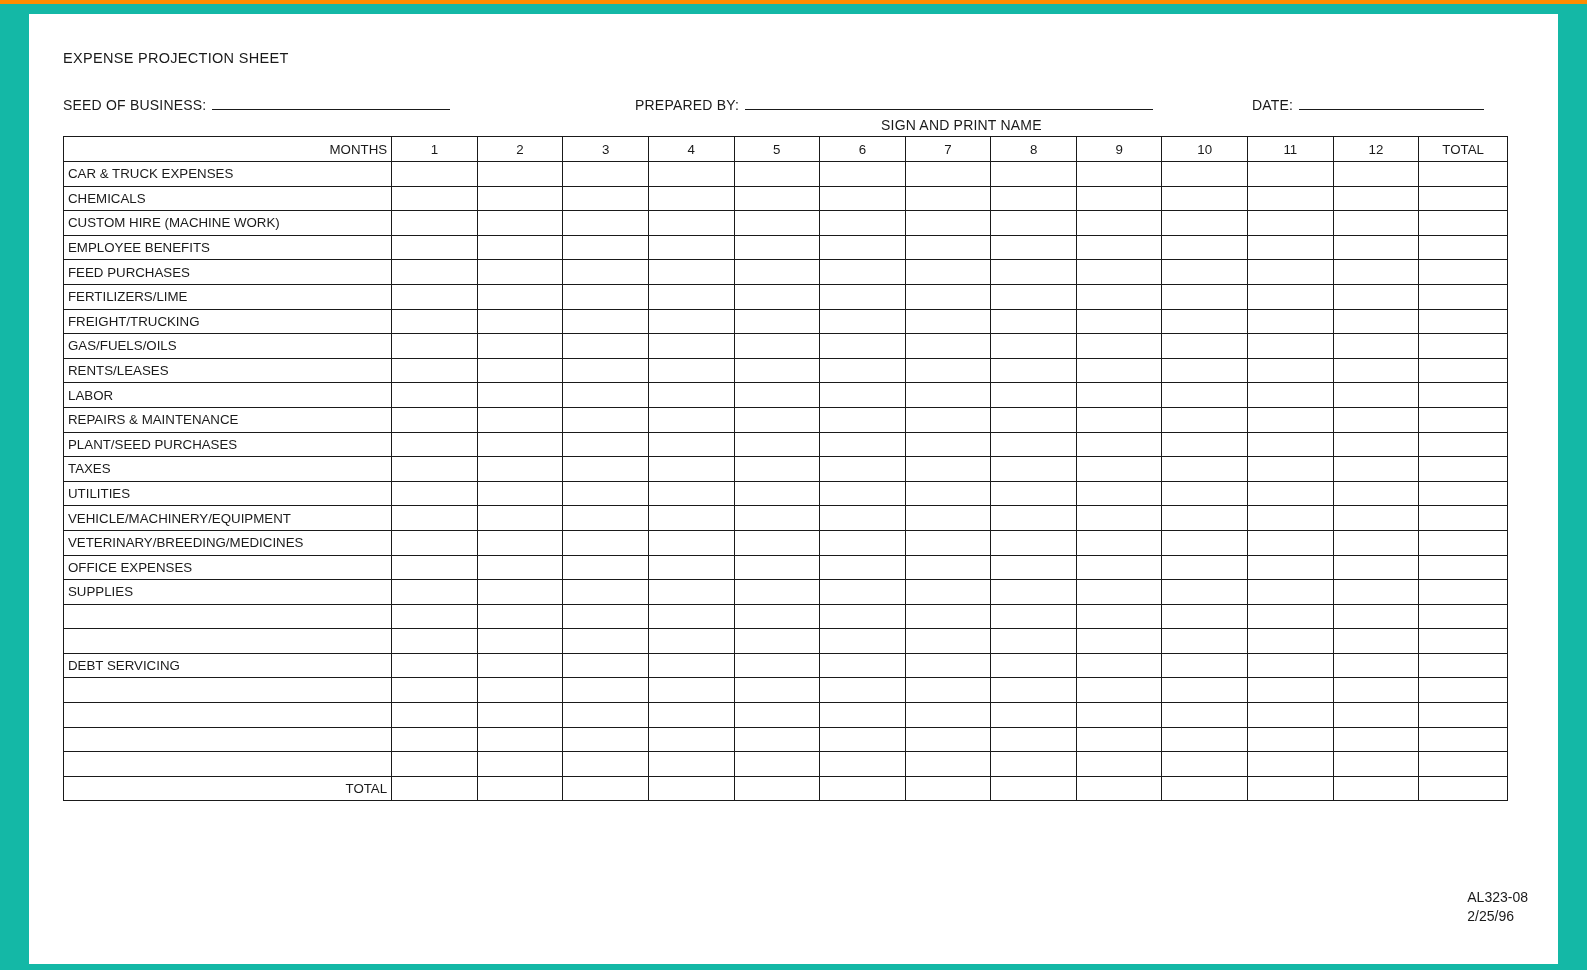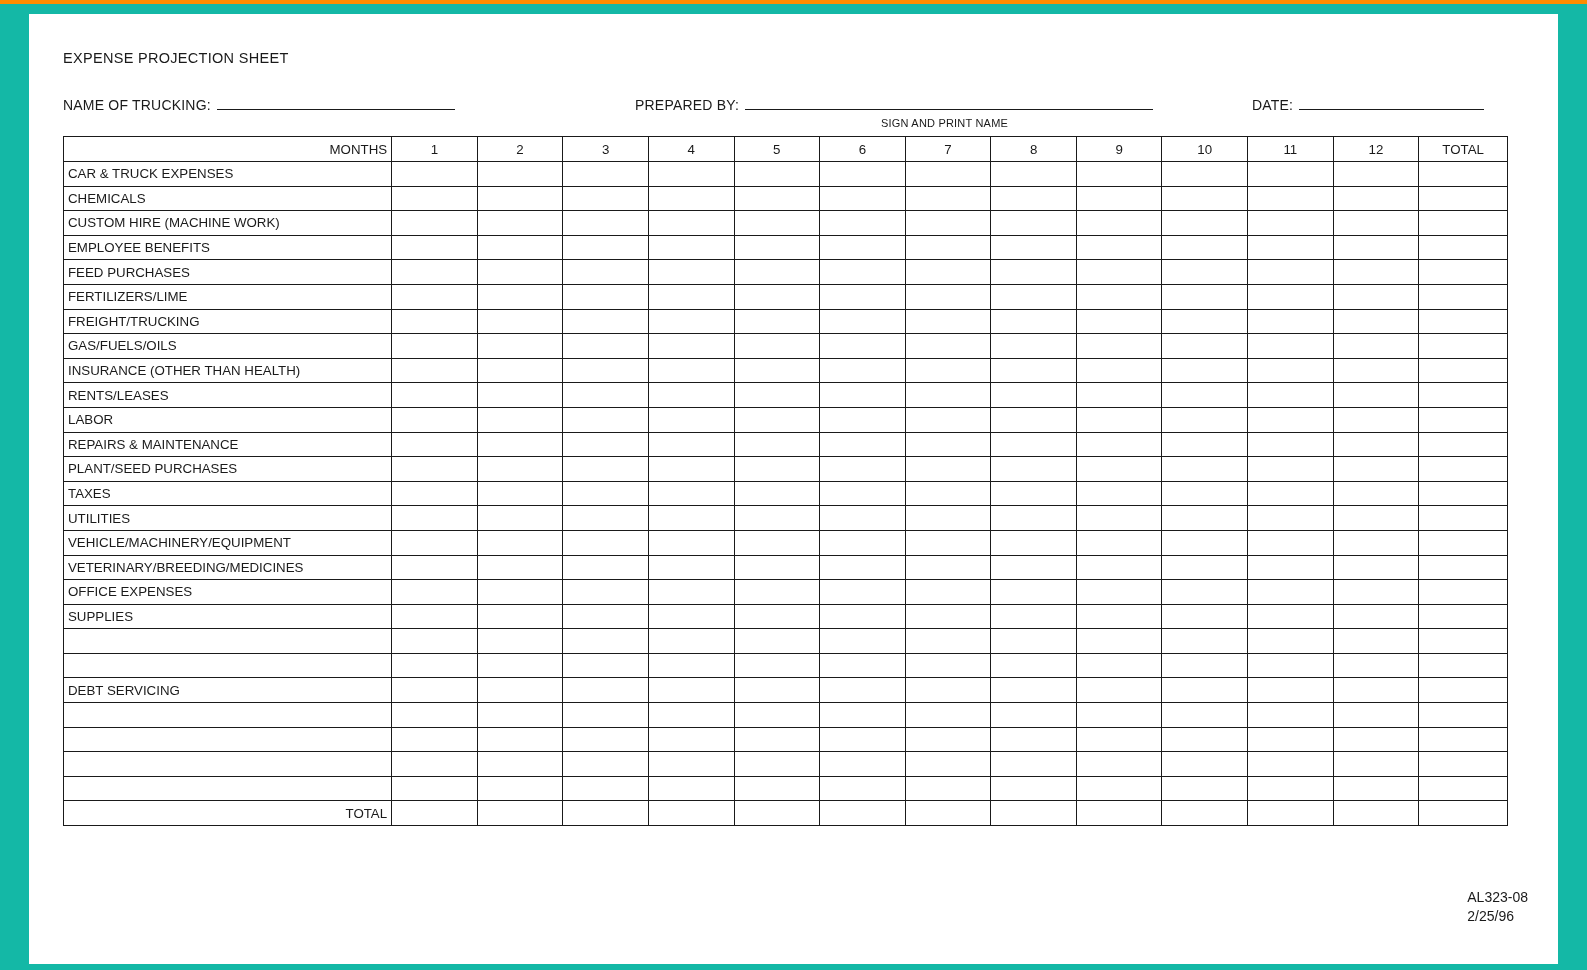--- a/index.html
+++ b/index.html
@@ -53,21 +53,21 @@
   }
   .rule {
     display: inline-block;
     border-bottom: 1px solid #1a1a1a;
     height: 13px;
     vertical-align: baseline;
     margin-left: 6px;
   }
   .sub-caption {
     position: absolute;
-    font-size: 11px;
+    font-size: 14px;
     letter-spacing: 0.2px;
     color: #1a1a1a;
   }
 
   table.grid {
     margin-top: 16px;
     border-collapse: collapse;
     table-layout: fixed;
     width: 1445px;
     font-size: 13.3px;
@@ -109,21 +109,21 @@
 <body>
 
 <div class="orange-frame">
   <div class="page">
     <div class="sheet-inner">
 
       <div class="doc-title">EXPENSE PROJECTION SHEET</div>
 
       <div class="form-row">
         <span class="fld" style="left:0; top:3px;">
-          <span>NAME OF TRUCKING:</span><span class="rule" style="width:238px;"></span>
+          <span>SEED OF BUSINESS:</span><span class="rule" style="width:238px;"></span>
         </span>
         <span class="fld" style="left:572px; top:3px;text-align:center;">
           <span>PREPARED BY:</span><span class="rule" style="width:408px;"></span>
         </span>
         <span class="sub-caption" style="left:818px; top:23px;">SIGN AND PRINT NAME</span>
         <span class="fld" style="left:1189px; top:3px;">
           <span>DATE:</span><span class="rule" style="width:185px;"></span>
         </span>
       </div>
 
@@ -270,36 +270,20 @@
               <td class="mcol"></td>
               <td class="mcol"></td>
               <td class="mcol"></td>
               <td class="mcol"></td>
               <td class="mcol"></td>
               <td class="mcol"></td>
               <td class="mcol"></td>
               <td class="tcol"></td>
             </tr>
           <tr>
-              <td class="lbl">INSURANCE (OTHER THAN HEALTH)</td>
-              <td class="mcol"></td>
-              <td class="mcol"></td>
-              <td class="mcol"></td>
-              <td class="mcol"></td>
-              <td class="mcol"></td>
-              <td class="mcol"></td>
-              <td class="mcol"></td>
-              <td class="mcol"></td>
-              <td class="mcol"></td>
-              <td class="mcol"></td>
-              <td class="mcol"></td>
-              <td class="mcol"></td>
-              <td class="tcol"></td>
-            </tr>
-          <tr>
               <td class="lbl">RENTS/LEASES</td>
               <td class="mcol"></td>
               <td class="mcol"></td>
               <td class="mcol"></td>
               <td class="mcol"></td>
               <td class="mcol"></td>
               <td class="mcol"></td>
               <td class="mcol"></td>
               <td class="mcol"></td>
               <td class="mcol"></td>

